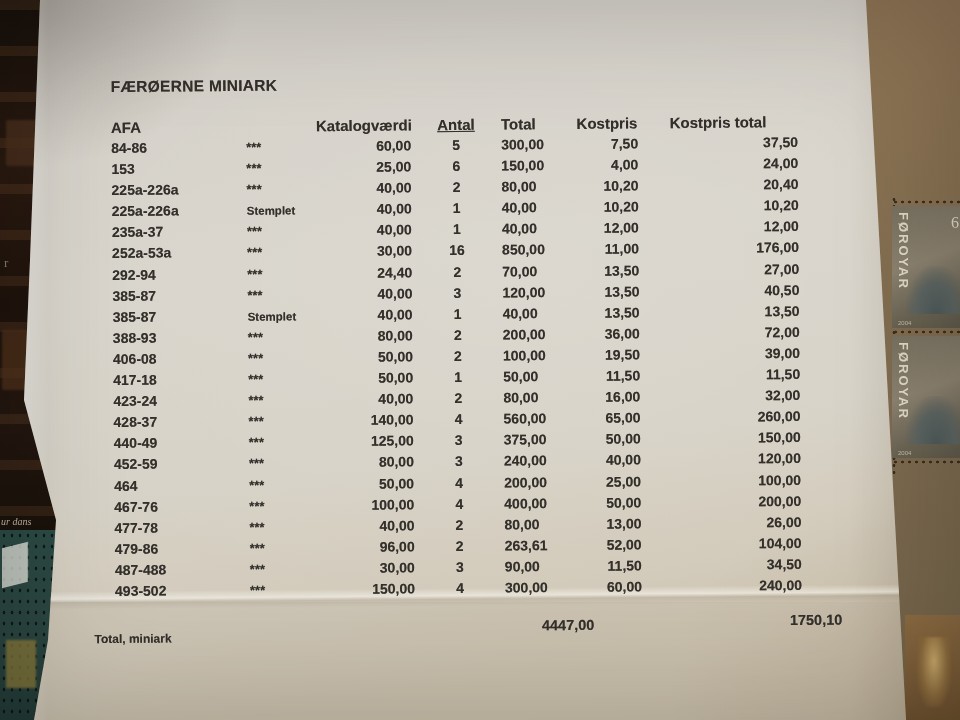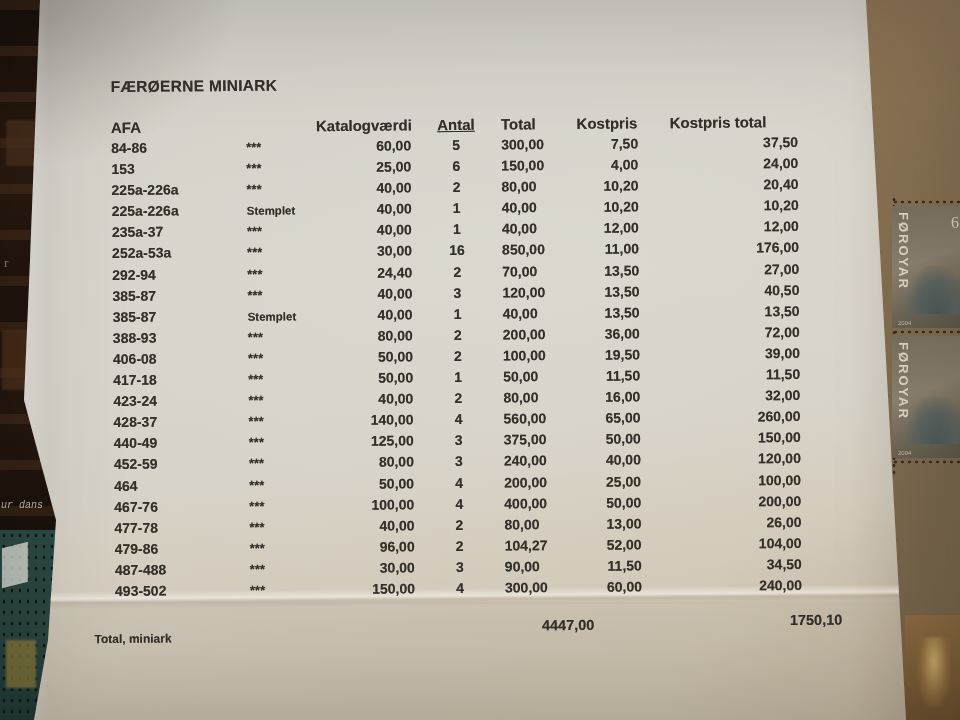--- a/index.html
+++ b/index.html
@@ -14,22 +14,22 @@
   .album-left{
     position:absolute;left:0;top:0;width:120px;height:555px;
     background:
       repeating-linear-gradient(180deg, rgba(130,85,50,0.22) 0 10px, rgba(0,0,0,0) 10px 46px),
       linear-gradient(180deg,#17100b 0%,#2a1a10 30%,#1f130c 55%,#241710 75%,#171009 100%);
   }
   .album-frag{position:absolute;border-radius:2px;filter:blur(1px);}
   .album-frag.f1{left:6px;top:120px;width:60px;height:46px;background:#4a2f1d;opacity:.8;}
   .album-frag.f2{left:2px;top:330px;width:55px;height:60px;background:#53331c;opacity:.7;}
   .album-text{
-    position:absolute;left:1px;top:500px;width:70px;
-    font-family:Liberation Mono, monospace;font-style:italic;font-size:10px;
+    position:absolute;left:1px;top:516px;width:70px;
+    font-family:Liberation Serif, serif;font-style:italic;font-size:10px;
     color:#d8d0b8;opacity:.85;white-space:nowrap;overflow:hidden;
   }
   .album-text2{
     position:absolute;left:4px;top:255px;width:40px;
     font-family:"Liberation Serif",serif;font-size:13px;color:#cfc4a8;opacity:.6;
   }
   .teal-left{
     position:absolute;left:0;top:530px;width:88px;height:190px;
     background:
       radial-gradient(rgba(8,18,16,0.85) 1.2px, transparent 1.6px),
@@ -355,21 +355,21 @@
     <span class="c-antal">2</span>
     <span class="c-total">80,00</span>
     <span class="c-kost">13,00</span>
     <span class="c-ktot">26,00</span>
   </div>
           <div class="row">
     <span class="c-afa">479-86</span>
     <span class="c-cond">***</span>
     <span class="c-kat">96,00</span>
     <span class="c-antal">2</span>
-    <span class="c-total">104,27</span>
+    <span class="c-total">263,61</span>
     <span class="c-kost">52,00</span>
     <span class="c-ktot">104,00</span>
   </div>
           <div class="row">
     <span class="c-afa">487-488</span>
     <span class="c-cond">***</span>
     <span class="c-kat">30,00</span>
     <span class="c-antal">3</span>
     <span class="c-total">90,00</span>
     <span class="c-kost">11,50</span>

